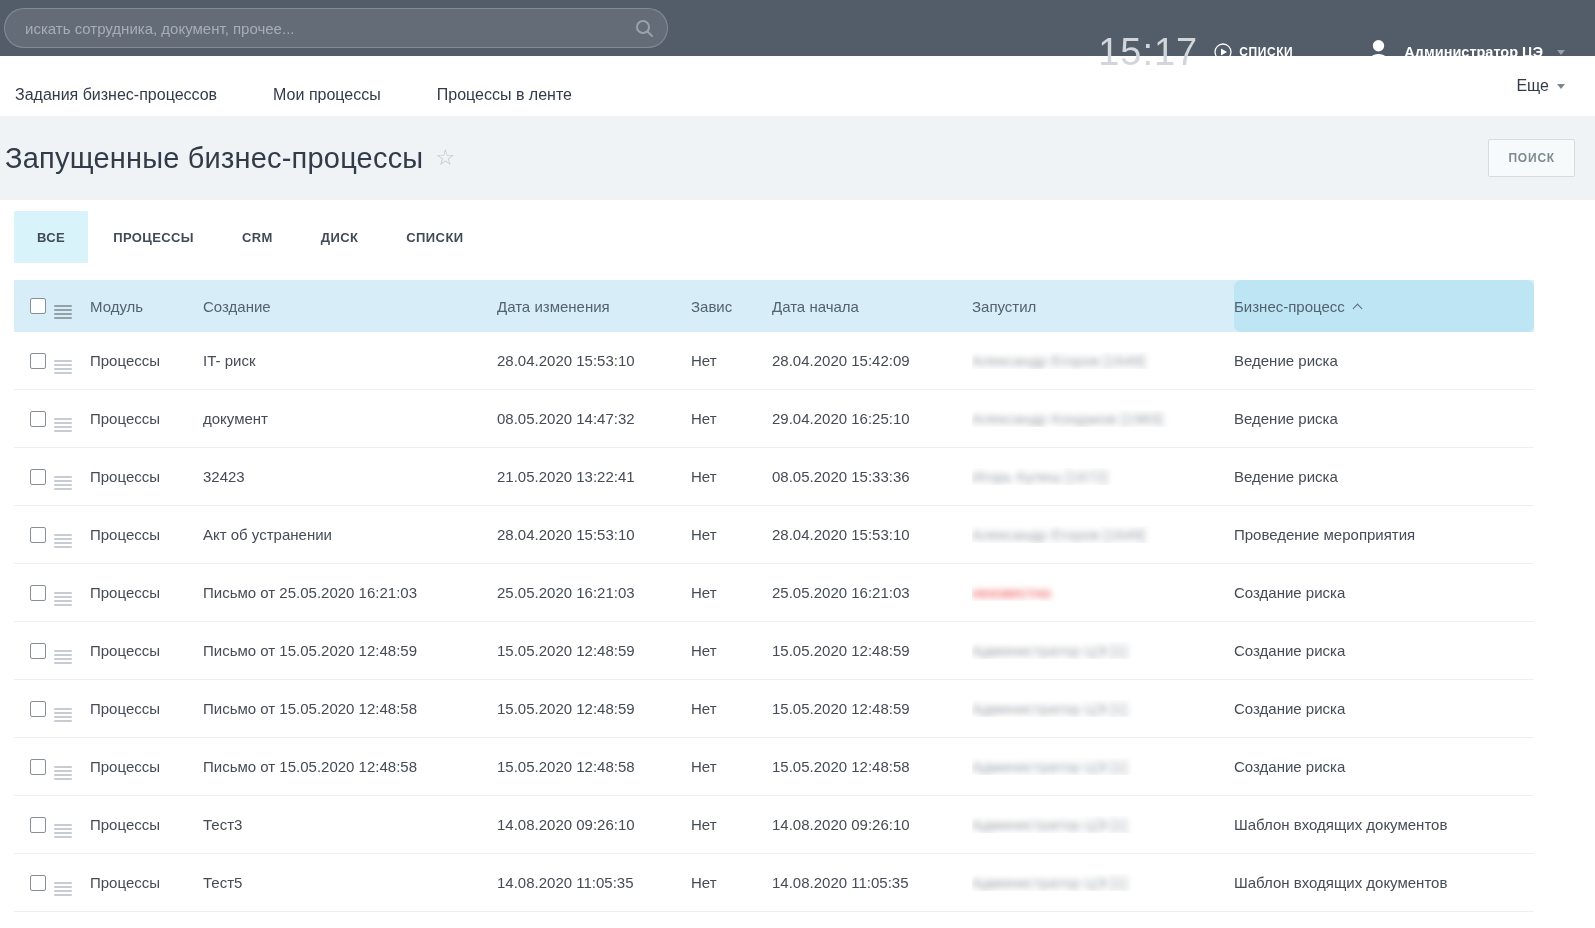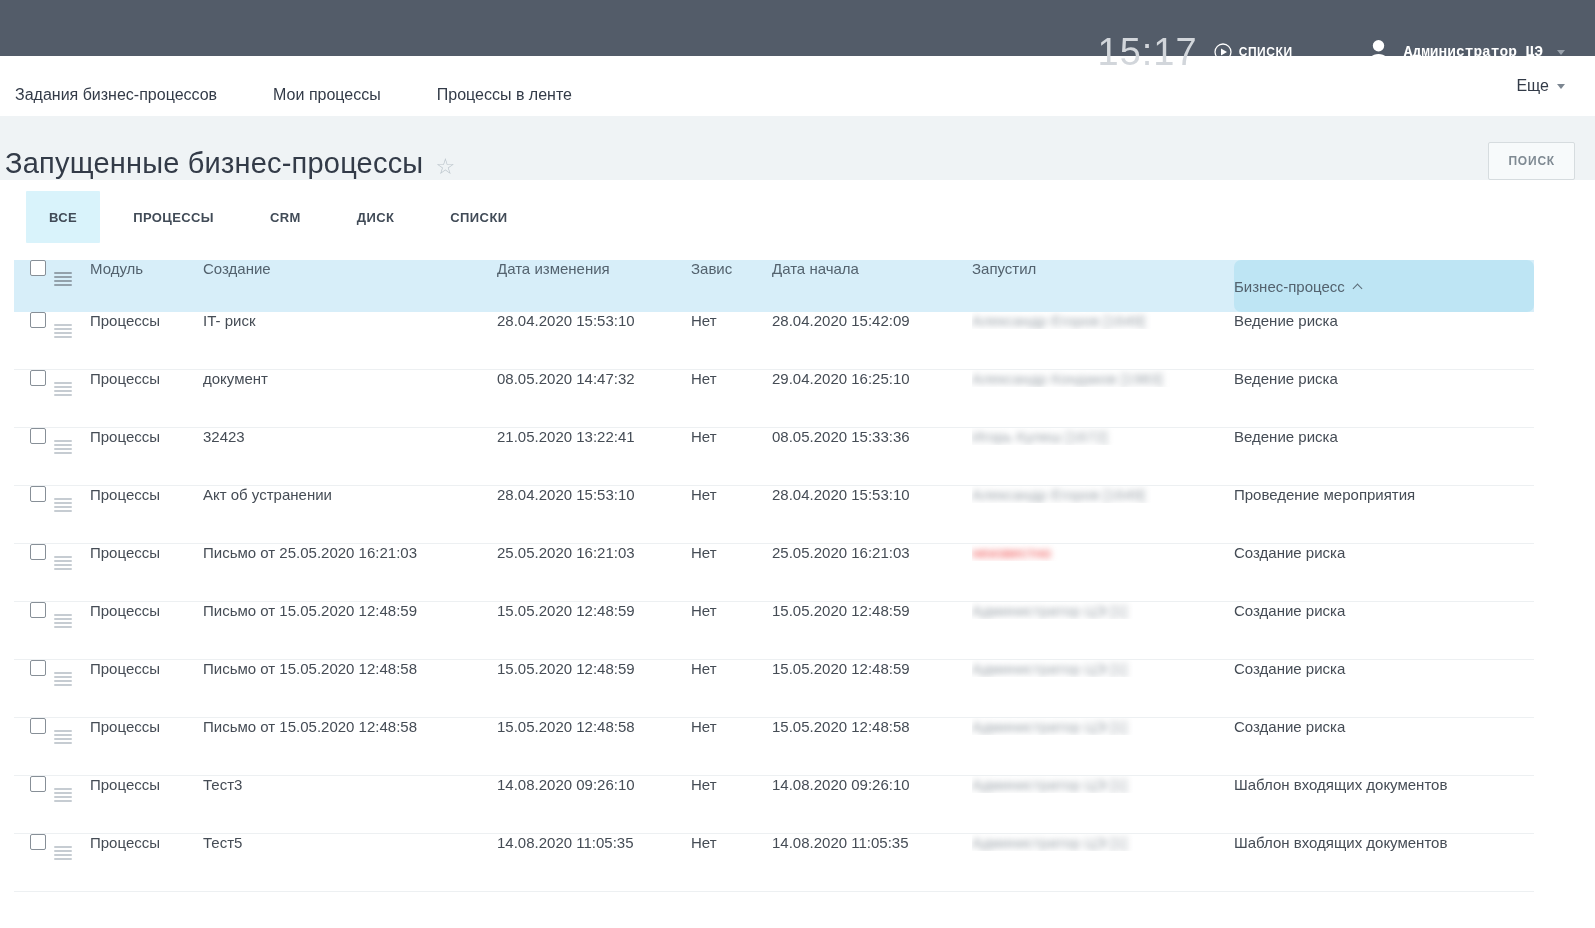--- a/index.html
+++ b/index.html
@@ -11,51 +11,51 @@
   .search-pill { position:relative; width:664px; height:40px; }
   .search-pill input { width:100%; height:100%; border-radius:20px; border:1px solid rgba(255,255,255,.22);
     background:rgba(255,255,255,.10); color:#e8ebee; font-size:15px; padding:0 46px 0 20px; outline:none;
     font-family:"Liberation Sans",sans-serif; }
   .search-pill input::placeholder { color:#a7aeb8; }
   .search-pill .mag { position:absolute; right:14px; top:10px; }
   .topbar-right { margin-left:auto; display:flex; align-items:center;margin-top:48px; }
   .clock { color:#d2d6db; font-size:38px; font-weight:300; letter-spacing:1px; }
   .start-btn { display:flex; align-items:center; gap:7px; margin-left:16px; cursor:pointer; }
   .start-btn span { color:#fff; font-size:12px; font-weight:700; letter-spacing:.6px; }
-  .user-box { display:flex; align-items:center; gap:12px; margin-left:72px; cursor:pointer;font-family:Liberation Mono, monospace; }
+  .user-box { display:flex; align-items:center; gap:12px; margin-left:72px; cursor:pointer; }
   .user-box .uname { color:#fff; font-size:14.5px; font-weight:700; }
   .tri-down { width:0; height:0; border-left:4px solid transparent; border-right:4px solid transparent;
     border-top:5px solid #99a1ab; margin-left:2px; }
 
   
   .navbar { height:60px; background:#fff; display:flex; align-items:stretch; padding:0 30px 0 15px; }
   .nav-tabs { display:flex; gap:56px; }
   .nav-tab { display:flex; align-items:center; font-size:16px; color:#333b48; cursor:pointer;
     border-bottom:3px solid transparent; padding-top:20px; }
   .nav-tab.active { color:#1e6bce; border-bottom-color:#1e6bce; }
   .more-link { margin-left:auto; display:flex; align-items:center; gap:6px; font-size:16px; color:#333b48; cursor:pointer; }
   .more-link .tri-down { border-top-color:#7c8691; }
 
   
-  .titlebar { height:64px; background:#eff3f5; display:flex; align-items:flex-end; padding:0 20px 0 5px; }
+  .titlebar { height:84px; background:#eff3f5; display:flex; align-items:center; padding:0 20px 0 5px; }
   .page-title { font-size:29px; font-weight:300; color:#333b48; letter-spacing:.2px; }
   .star { font-size:22px; color:#bcc5cc; margin-left:12px; cursor:pointer; }
   .search-btn { margin-left:auto; height:38px; padding:0 19px; background:#f7fafb; border:1px solid #d6dcdf;
     border-radius:2px; color:#7f8a93; font-size:12px; font-weight:700; letter-spacing:.8px; cursor:pointer;
     font-family:"Liberation Sans",sans-serif; }
 
   
-  .filterbar { background:#fff; padding:11px 0 15px 26px; display:flex; gap:10px; }
+  .filterbar { background:#fff; padding:11px 0 15px 14px; display:flex; gap:2px; }
   .filter-tab { height:52px; padding:0 23px; display:flex; align-items:center; font-size:13px; font-weight:700;
     color:#414b57; letter-spacing:.4px; cursor:pointer; border-radius:1px; }
   .filter-tab.active { background:#d9f3fb; }
 
   
   .table { margin:2px 61px 0 14px; }
-  .trow, .thead { display:flex; align-items:flex-start; }
+  .trow, .thead { display:flex; align-items:center; }
   .thead { background:#d7eef9; height:52px; color:#53626e; font-size:15px; }
   .thead .hcell.sorted { background:#bee5f4; align-self:stretch; display:flex; align-items:center;border-radius:7px; }
   .trow { height:58px; border-bottom:1px solid #edf0f2; font-size:15px; color:#454c55; background:#fff; }
   .cell, .hcell { padding-right:10px; white-space:nowrap; overflow:hidden; }
   .c-check { width:40px; padding-left:16px; }
   .c-menu  { width:36px; }
   .c-module{ width:113px; }
   .c-doc   { width:294px; }
   .c-modified{ width:194px; }
   .c-hang  { width:81px; }
@@ -68,20 +68,29 @@
   .burger i { height:2px; background:#c6ccd2; border-radius:1px; }
   .thead .burger i { background:#93a1ab; }
   .caret-up { display:inline-block; width:7px; height:7px; border-left:1.5px solid #5b6c77;
     border-top:1.5px solid #5b6c77; transform:rotate(45deg); margin-left:9px; position:relative; top:2px; }
   .runner-name { filter:blur(3px); color:#99a1a8; }
 </style>
 </head>
 <body>
 
 <div class="topbar">
+  <div class="search-pill">
+    <input type="text" placeholder="искать сотрудника, документ, прочее..." style="">
+    <span class="mag">
+      <svg width="20" height="20" viewBox="0 0 20 20">
+          <circle cx="9" cy="9" r="6" fill="none" stroke="#9aa3ad" stroke-width="2"></circle>
+          <line x1="13.5" y1="13.5" x2="18" y2="18" stroke="#9aa3ad" stroke-width="2" stroke-linecap="round"></line>
+        </svg>
+    </span>
+  </div>
   <div class="topbar-right">
     <div class="clock">15:17</div>
     <div class="start-btn">
       <svg width="18" height="18" viewBox="0 0 18 18">
           <circle cx="9" cy="9" r="8" fill="none" stroke="#fff" stroke-width="1.3"></circle>
           <polygon points="7,5.5 13,9 7,12.5" fill="#fff"></polygon>
         </svg>
       <span>СПИСКИ</span>
     </div>
     <div class="user-box">

